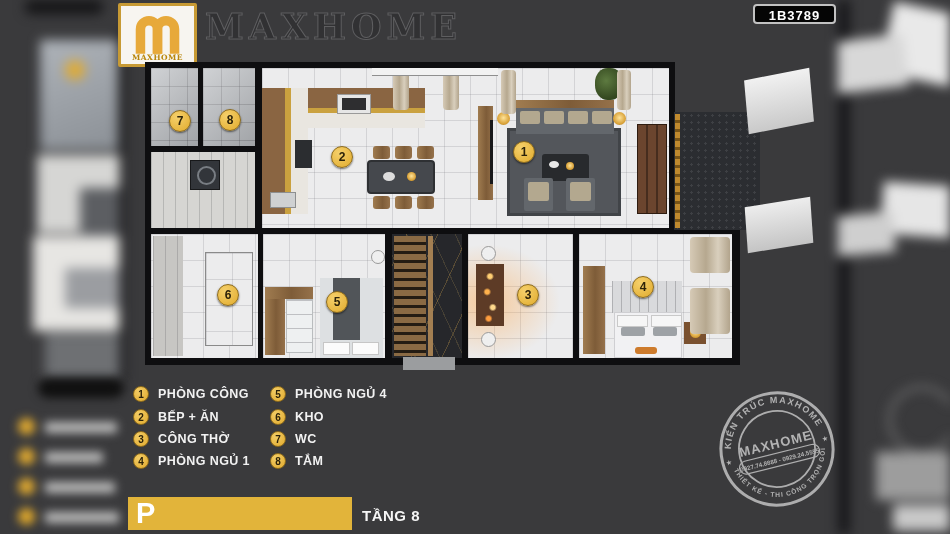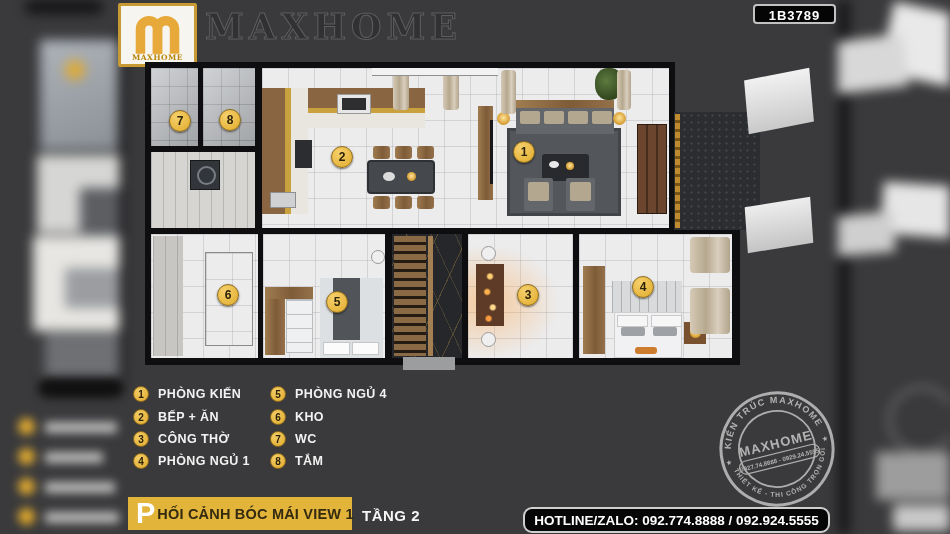--- a/index.html
+++ b/index.html
@@ -262,21 +262,21 @@
   <div class="abs marker" style="left:331px;top:146px;">2</div>
   <div class="abs marker" style="left:517px;top:284px;">3</div>
   <div class="abs marker" style="left:632px;top:276px;">4</div>
   <div class="abs marker" style="left:326px;top:291px;">5</div>
   <div class="abs marker" style="left:217px;top:284px;">6</div>
   <div class="abs marker" style="left:169px;top:110px;">7</div>
   <div class="abs marker" style="left:219px;top:109px;">8</div>
 
   <div class="abs">
     <div class="abs lgCircle" style="left:133px;top:386px;">1</div>
-    <div class="abs lgLabel" style="left:158px;top:387px;">PHÒNG KIẾN</div>
+    <div class="abs lgLabel" style="left:158px;top:387px;">PHÒNG CÔNG</div>
     <div class="abs lgCircle" style="left:133px;top:409px;">2</div>
     <div class="abs lgLabel" style="left:158px;top:410px;">BẾP + ĂN</div>
     <div class="abs lgCircle" style="left:133px;top:431px;">3</div>
     <div class="abs lgLabel" style="left:158px;top:432px;">CÔNG THỜ</div>
     <div class="abs lgCircle" style="left:133px;top:453px;">4</div>
     <div class="abs lgLabel" style="left:158px;top:454px;">PHÒNG NGỦ 1</div>
 
     <div class="abs lgCircle" style="left:270px;top:386px;">5</div>
     <div class="abs lgLabel" style="left:295px;top:387px;">PHÒNG NGỦ 4</div>
     <div class="abs lgCircle" style="left:270px;top:409px;">6</div>
@@ -302,18 +302,16 @@
     </text>
     <text x="9" y="66" font-size="7" fill="#c6c6c6">★</text>
     <text x="108" y="66" font-size="7" fill="#c6c6c6">★</text>
     <text x="62" y="61" text-anchor="middle" font-family="Liberation Sans, sans-serif" font-size="13" font-weight="bold" fill="#c9c9c9" letter-spacing="1">MAXHOME</text>
     <rect x="21" y="66" width="82" height="13" rx="6.5" fill="none" stroke="#c2c2c2" stroke-width="1.2"></rect>
     <text x="62" y="75.5" text-anchor="middle" font-family="Liberation Sans, sans-serif" font-size="6.2" font-weight="bold" fill="#c6c6c6">0927.74.8888 - 0929.24.5555</text>
   </svg>
 
   <div class="abs banner">
     <span class="bannerP">P</span>
-    <span class="bannerRest">HỐI CẢNH BÓC MÁI VIEW 1</span>
-  </div>
-  <div class="abs floorLbl">TẦNG 2</div>
-  <div class="abs hotline">HOTLINE/ZALO: 092.774.8888 / 092.924.5555</div>
+  </div>
+  <div class="abs floorLbl">TẦNG 8</div>
 
 </div>
 
 </body></html>

